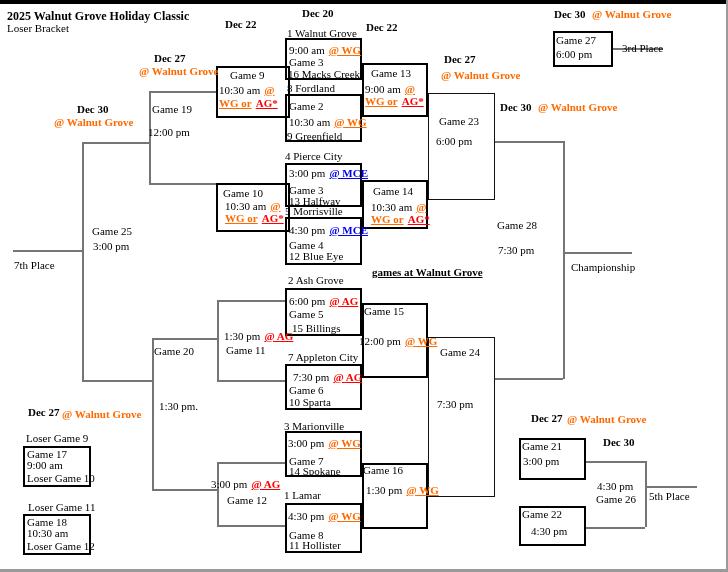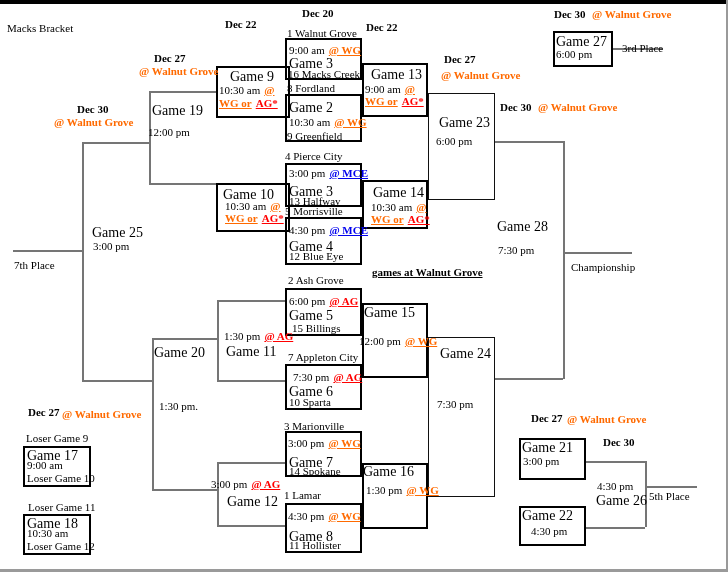--- a/index.html
+++ b/index.html
@@ -1,19 +1,19 @@
 <!DOCTYPE html>
 <html><head>
 <meta charset="utf-8">
 <style>
   html,body{margin:0;padding:0;background:#fff;}
   #stage{position:relative;width:728px;height:572px;background:#fff;overflow:hidden;
          font-family:"Liberation Serif","DejaVu Serif",serif;}
   .t{position:absolute;font-size:11px;color:#000;white-space:nowrap;line-height:1.15;}
-  .sm{font-size:14px;}
+  .sm{font-size:11px;}
   .b{font-weight:bold;}
   .org{color:#ff6a00;}
   .red{color:#ff0000;}
   .blu{color:#0000ee;}
   .und{text-decoration:underline;}
   .gap{margin-left:4px;}
   .hl,.vl{position:absolute;background:#757575;}
   .hl{height:2px;}
   .vl{width:2px;}
   .box{position:absolute;border:2px solid #000;box-sizing:border-box;background:transparent;}
@@ -70,21 +70,22 @@
   <div class="box" style="left:362px;top:303px;width:66px;height:75px"></div>
   <div class="box" style="left:362px;top:463px;width:66px;height:66px"></div>
   <div class="rect" style="left:428px;top:93px;width:67px;height:107px"></div>
   <div class="rect" style="left:428px;top:337px;width:67px;height:160px"></div>
   <div class="box" style="left:553px;top:31px;width:60px;height:36px"></div>
   <div class="box" style="left:519px;top:438px;width:67px;height:42px"></div>
   <div class="box" style="left:519px;top:506px;width:67px;height:40px"></div>
   <div class="box" style="left:23px;top:446px;width:68px;height:41px"></div>
   <div class="box" style="left:23px;top:514px;width:68px;height:41px"></div>
 
-  <div class="t" style="left:7px;top:22px">Macks Bracket</div>
+  <div class="t b" style="left:7px;top:10px;font-size:12px">2025 Walnut Grove Holiday Classic</div>
+  <div class="t" style="left:7px;top:22px">Loser Bracket</div>
 
   <div class="t b" style="left:302px;top:7px">Dec 20</div>
   <div class="t b" style="left:225px;top:18px">Dec 22</div>
   <div class="t b" style="left:366px;top:21px">Dec 22</div>
   <div class="t b" style="left:154px;top:52px">Dec 27</div>
   <div class="t b org" style="left:139px;top:65px">@ Walnut Grove</div>
   <div class="t b" style="left:444px;top:53px">Dec 27</div>
   <div class="t b org" style="left:441px;top:69px">@ Walnut Grove</div>
   <div class="t b" style="left:77px;top:103px">Dec 30</div>
   <div class="t b org" style="left:54px;top:116px">@ Walnut Grove</div>

